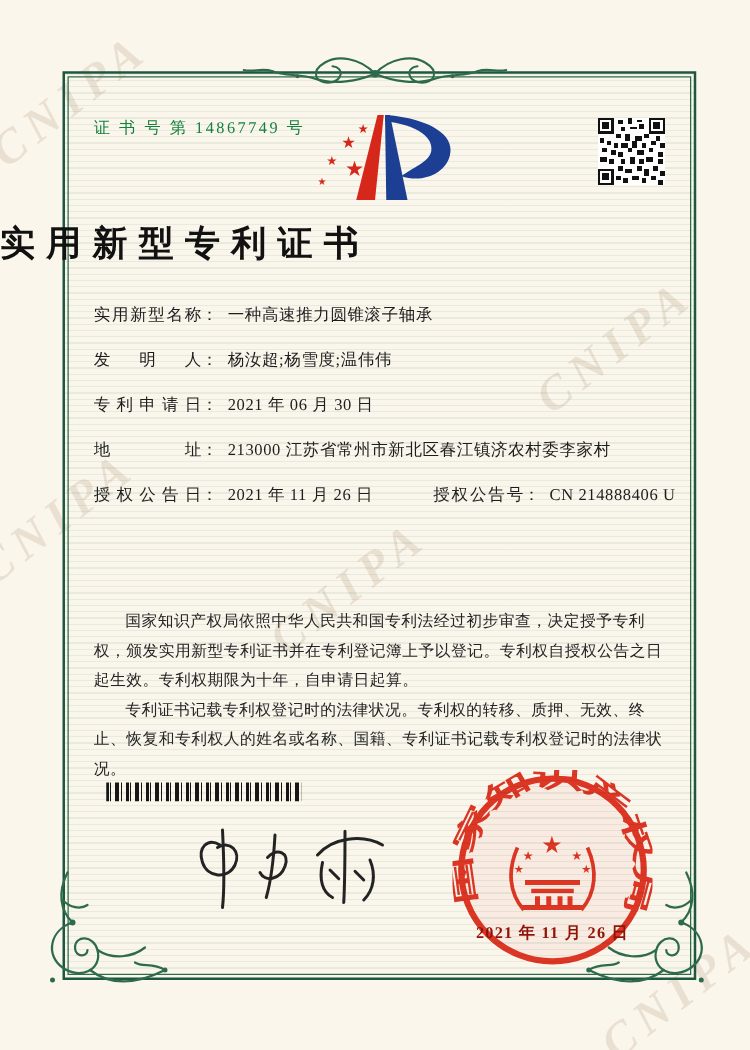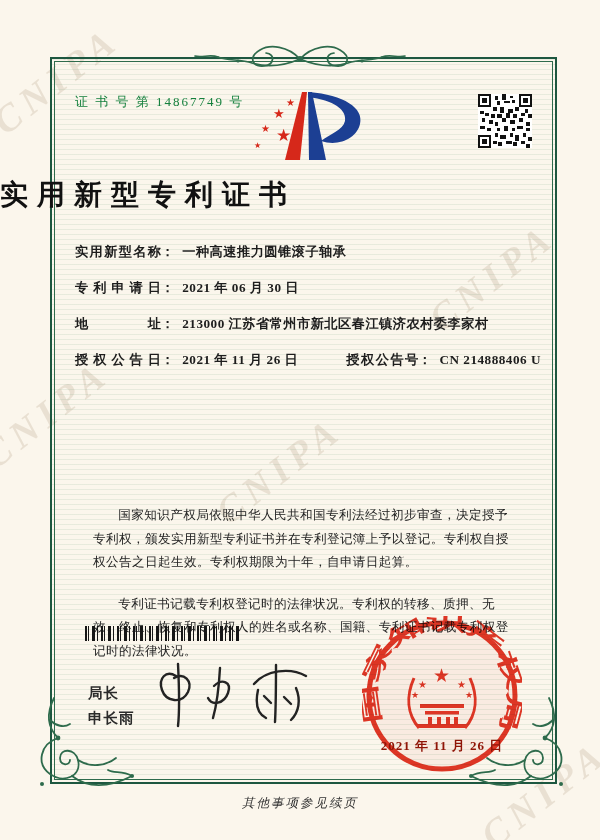--- a/index.html
+++ b/index.html
@@ -29,31 +29,31 @@
   
   .cert-no{position:absolute;left:75px;top:93px;font-size:13px;letter-spacing:2px;color:#15803d;z-index:3;}
   .logo{position:absolute;left:250px;top:86px;width:130px;height:82px;z-index:3;}
   .qr{position:absolute;left:478px;top:94px;width:54px;height:54px;z-index:3;}
   .title{
     position:absolute;left:0;top:176px;width:100%;text-align:left;
     font-size:28px;font-weight:700;letter-spacing:9px;color:#111;z-index:3;
   }
   
   .fields{position:absolute;left:75px;top:243px;width:465px;z-index:3;font-size:13.2px;}
-  .frow{height:23px;margin-bottom:13px;white-space:nowrap;font-weight:bold;}
+  .frow{height:23px;margin-bottom:13px;white-space:nowrap;}
   .lbl{display:inline-block;width:86px;text-align:justify;text-align-last:justify;vertical-align:top;}
   .lbl2{display:inline-block;width:72px;text-align:justify;text-align-last:justify;vertical-align:top;margin-left:48px;}
   .colon{display:inline-block;}
   .val{display:inline-block;margin-left:8px;letter-spacing:.5px;}
   
   .bodytext{
     position:absolute;left:75px;top:486px;width:456px;z-index:3;
     font-size:12.6px;line-height:1.87;color:#242424;letter-spacing:.4px;
   }
-  .bodytext p{margin:18px;text-indent:2em;}
+  .bodytext p{margin:0;text-indent:2em;}
   
   .barcode{
     position:absolute;left:85px;top:626px;width:156px;height:15px;z-index:3;
     background:repeating-linear-gradient(90deg,
       #161616 0 2px,transparent 2px 3px,
       #161616 3px 4px,transparent 4px 7px,
       #161616 7px 10px,transparent 10px 12px,
       #161616 12px 13px,transparent 13px 16px);
   }
   
@@ -209,41 +209,40 @@
     </svg>
   </div>
 
   <div class="title">实用新型专利证书</div>
 
   <div class="fields">
     <div class="frow">
       <span class="lbl">实用新型名称</span><span class="colon">：</span><span class="val">一种高速推力圆锥滚子轴承</span>
     </div>
     <div class="frow">
+      <span class="lbl">发明人</span><span class="colon">：</span><span class="val">杨汝超;杨雪度;温伟伟</span>
+    </div>
+    <div class="frow">
       <span class="lbl">专利申请日</span><span class="colon">：</span><span class="val">2021 年 06 月 30 日</span>
     </div>
     <div class="frow">
       <span class="lbl">地址</span><span class="colon">：</span><span class="val">213000 江苏省常州市新北区春江镇济农村委李家村</span>
     </div>
     <div class="frow">
       <span class="lbl">授权公告日</span><span class="colon">：</span><span class="val">2021 年 11 月 26 日</span><span class="lbl2">授权公告号</span><span class="colon">：</span><span class="val">CN 214888406 U</span>
     </div>
   </div>
 
   <div class="bodytext">
     <p>国家知识产权局依照中华人民共和国专利法经过初步审查，决定授予专利权，颁发实用新型专利证书并在专利登记簿上予以登记。专利权自授权公告之日起生效。专利权期限为十年，自申请日起算。</p>
     <p>专利证书记载专利权登记时的法律状况。专利权的转移、质押、无效、终止、恢复和专利权人的姓名或名称、国籍、专利证书记载专利权登记时的法律状况。</p>
   </div>
 
   <div class="barcode"></div>
 
-  <div class="director">
-    <div>局长</div>
-    <div>申长雨</div>
-  </div>
 
   <div class="sig">
     <svg width="175" height="72" viewBox="0 0 175 72">
       <g fill="none" stroke="#232323" stroke-width="2.4" stroke-linecap="round">
         <path d="M26,16 C16,10 8,18 12,30 C16,42 32,44 38,32 C43,21 34,12 24,18"></path>
         <path d="M28,4 C29,24 30,48 28,66"></path>
         <path d="M64,26 C72,18 82,22 78,33 C74,44 62,46 58,38"></path>
         <path d="M70,8 C69,26 67,44 63,58"></path>
         <path d="M104,24 C116,10 140,7 156,16"></path>
         <path d="M126,5 C126,24 126,44 125,62"></path>
@@ -279,15 +278,14 @@
         <rect x="56" y="108" width="48" height="4"></rect>
         <path d="M52,62 C44,80 45,98 57,112" stroke="#e02817" stroke-width="3" fill="none"></path>
         <path d="M108,62 C116,80 115,98 103,112" stroke="#e02817" stroke-width="3" fill="none"></path>
       </g>
     </svg>
   </div>
 
   <div class="seal-date">2021 年 11 月 26 日</div>
 
 
-  <div class="cont-note">其他事项参见续页</div>
 
 </div>
 
 </body></html>

